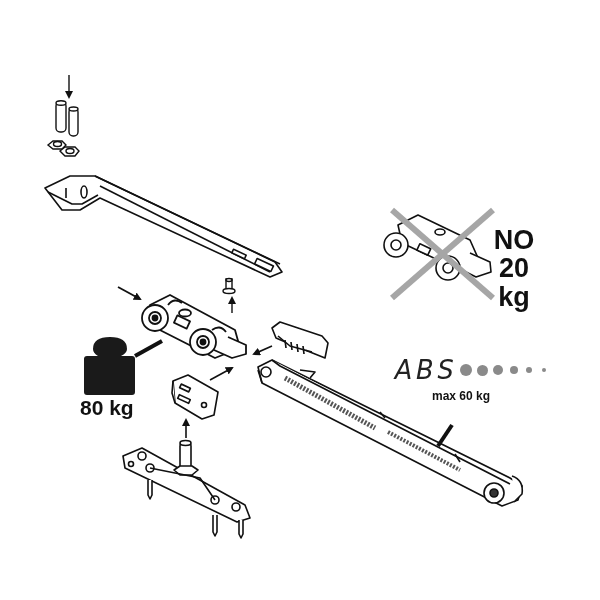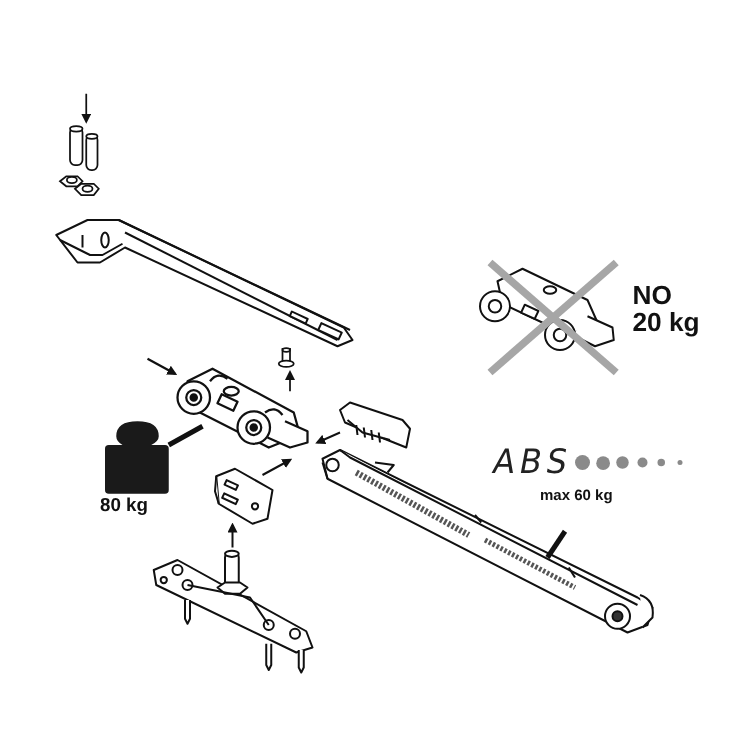--- a/index.html
+++ b/index.html
@@ -1,20 +1,20 @@
 <!DOCTYPE html>
 <html><head>
 <meta charset="utf-8">
 <style>
   html, body { margin: 0; padding: 0; background: #ffffff; }
   body { width: 600px; height: 600px; position: relative; overflow: hidden; font-family: "Liberation Sans", sans-serif; }
   #canvas { position: absolute; left: 0; top: 0; width: 600px; height: 600px; }
   .label { position: absolute; font-family: "Liberation Sans", sans-serif; font-weight: bold; color: #111; line-height: 1.05; }
-  .no-label { left: 506px; top: 226px; font-size: 21px; width: 60px; }
-  .kg80 { left: 80px; top: 397px; font-size: 15px; }
+  .no-label { left: 484px; top: 226px; font-size: 27px; text-align: center; width: 60px; }
+  .kg80 { left: 80px; top: 397px; font-size: 21px; }
   .max60 { left: 432px; top: 390px; font-size: 12px; }
   .abs { position: absolute; left: 393px; top: 354px; font-size: 27px; font-weight: normal; font-style: italic; letter-spacing: 4px; color: #222; font-family: "DejaVu Sans", sans-serif; transform: scaleX(0.95); }
   .abs-dots { position: absolute; left: 460px; top: 362px; height: 16px; }
   .dot { position: absolute; border-radius: 50%; background: #8a8a8a; }
 </style>
 </head>
 <body>
 
 <svg id="canvas" viewBox="0 0 600 600" xmlns="http://www.w3.org/2000/svg">
   <defs>

